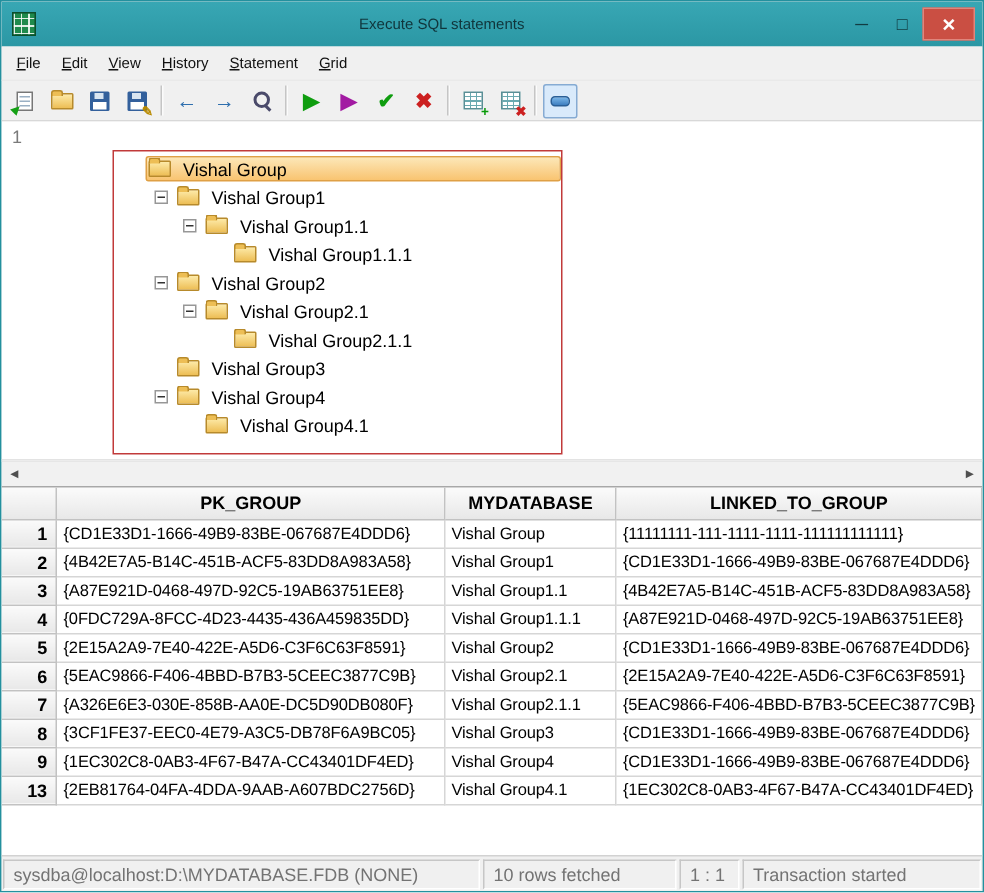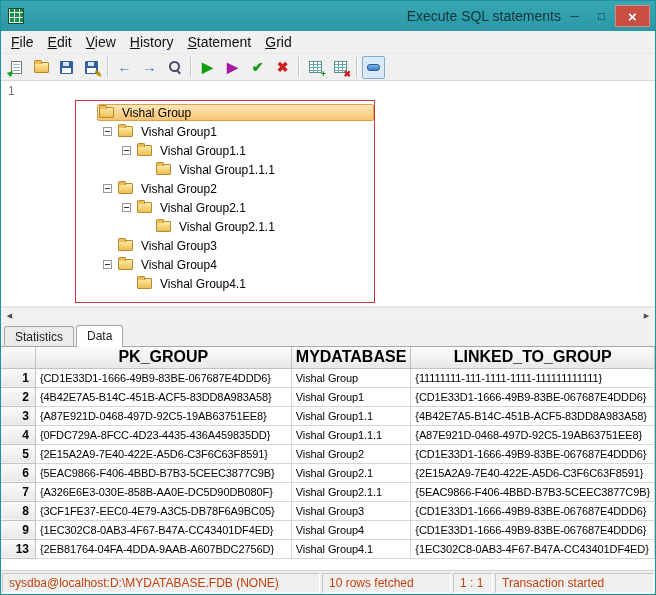--- a/index.html
+++ b/index.html
@@ -6,26 +6,26 @@
   html,body { margin:0; padding:0; background:#ffffff; }
   body { width:656px; height:595px; font-family:"Liberation Sans", sans-serif; }
 
   .window { width:656px; height:595px; border:1px solid #23909e; display:flex; flex-direction:column; background:#f0f0f0; overflow:hidden; }
 
   
   .titlebar { height:30px; flex:none; background:linear-gradient(#38a7b4,#2b97a4); display:flex; align-items:center; padding:0 5px; }
   .app-icon { width:16px; height:16px; margin:0 4px 0 2px; flex:none; background:#1f8a4c; border:1px solid #0c4e2b;
     background-image:repeating-linear-gradient(0deg, rgba(255,255,255,.85) 0 1px, transparent 1px 5px),
                      repeating-linear-gradient(90deg, rgba(255,255,255,.85) 0 1px, transparent 1px 5px); }
-  .title { flex:1; text-align:right; font-size:14px; color:#10353b; }
+  .title { flex:1; text-align:center; font-size:10px; color:#10353b; }
   .winbtn { width:27px; height:22px; flex:none; display:flex; align-items:center; justify-content:center; font-size:12px; color:#123c42; }
   .winbtn.close { width:35px; background:#ca4f43; border:1px solid #e0867c; color:#ffffff; font-size:15px; font-weight:bold; line-height:1; }
 
   
-  .menubar { height:22px; flex:none; display:flex; align-items:center; background:#f0f0f0; padding-left:3px; font-size:14px;text-align:right; }
+  .menubar { height:22px; flex:none; display:flex; align-items:center; background:#f0f0f0; padding-left:3px; font-size:10px;text-align:right; }
   .menu-item { padding:2px 7px; color:#111; }
 
   
   .toolbar { height:28px; flex:none; display:flex; align-items:center; background:#f0f0f0; border-top:1px solid #e9e9e9; border-bottom:1px solid #d8d8d8; padding-left:3px; }
   .tb-btn { width:23px; height:23px; margin:0 1px; position:relative; display:flex; align-items:center; justify-content:center; font-size:14px; border:1px solid transparent; }
   .tb-btn.pressed { background:#d9eafb; border:1px solid #86abd3; border-radius:2px; }
   .tb-sep { width:0; height:20px; border-left:1px solid #c5c5c5; border-right:1px solid #fbfbfb; margin:0 3px; }
   .ico { display:inline-flex; align-items:center; justify-content:center; font-weight:bold; line-height:1; }
   .ov { position:absolute; right:0; bottom:-1px; font-size:9px; font-weight:bold; line-height:1; }
 
@@ -68,27 +68,27 @@
   .scroll-arrow { width:17px; height:16px; display:flex; align-items:center; justify-content:center; font-size:7px; color:#4f4f4f; }
 
   
   .tabs { height:22px; flex:none; display:flex; align-items:flex-end; background:#f0f0f0; padding-left:3px; }
   .tab { border:1px solid #a8a8a8; border-bottom:none; border-radius:3px 3px 0 0; padding:3px 10px 2px; font-size:12px; background:#ececec; margin-right:2px; color:#222; position:relative; }
   .tab.active { background:#ffffff; z-index:2; margin-bottom:-1px; padding-bottom:4px; }
 
   
   .grid-wrap { flex:1; background:#ffffff; border-top:1px solid #a8a8a8; overflow:hidden; }
   table.grid { border-collapse:collapse; table-layout:fixed; }
-  .grid th { background:linear-gradient(#fbfbfb,#e8e8e8); font-weight:bold; font-size:16px; height:21px; border-right:1px solid #c2c2c2; border-bottom:1px solid #c2c2c2; padding:0 4px; white-space:nowrap; overflow:hidden; }
+  .grid th { background:linear-gradient(#fbfbfb,#e8e8e8); font-weight:bold; font-size:12px; height:21px; border-right:1px solid #c2c2c2; border-bottom:1px solid #c2c2c2; padding:0 4px; white-space:nowrap; overflow:hidden; }
   .grid td { height:19px; font-size:11px; letter-spacing:-0.1px; padding:0 4px; border-right:1px solid #d6d6d6; border-bottom:1px solid #d6d6d6; white-space:nowrap; overflow:hidden; color:#000; }
   .grid td.rownum { background:linear-gradient(#fbfbfb,#e8e8e8); font-size:12px; font-weight:bold; text-align:right; padding-right:6px; border-right:1px solid #c2c2c2; border-bottom:1px solid #c2c2c2; }
 
   
   .statusbar { height:24px; flex:none; background:#f0f0f0; border-top:1px solid #d2d2d2; display:flex; align-items:stretch; padding:2px 1px 1px 1px; }
-  .spanel { border:1px solid; border-color:#c6c6c6 #ffffff #ffffff #c6c6c6; display:flex; align-items:center; padding:0 6px; font-size:12px; color:#c2410c; white-space:nowrap; overflow:hidden; margin-right:2px; }
+  .spanel { border:1px solid; border-color:#c6c6c6 #ffffff #ffffff #c6c6c6; display:flex; align-items:center; padding:0 6px; font-size:12px; color:#737373; white-space:nowrap; overflow:hidden; margin-right:2px; }
   .sp1 { width:318px; } .sp2 { width:129px; } .sp3 { width:40px; } .sp4 { flex:1; margin-right:0; }
 </style>
 </head>
 <body>
 
 <div class="window">
 
   <div class="titlebar">
     <span class="app-icon"></span>
     <span class="title">Execute SQL statements</span>
@@ -242,24 +242,20 @@
           </span>
         </div>
       </div>
   </div>
 
   <div class="hscroll">
     <span class="scroll-arrow">◀</span>
     <span class="scroll-arrow">▶</span>
   </div>
 
-  <div class="tabs">
-    <span class="tab">Statistics</span>
-    <span class="tab active">Data</span>
-  </div>
 
   <div class="grid-wrap">
     <table class="grid">
       <colgroup>
         <col style="width:38px">
           <col style="width:260px">
           <col style="width:116px">
           <col style="width:230px">
       </colgroup>
       <thead>

